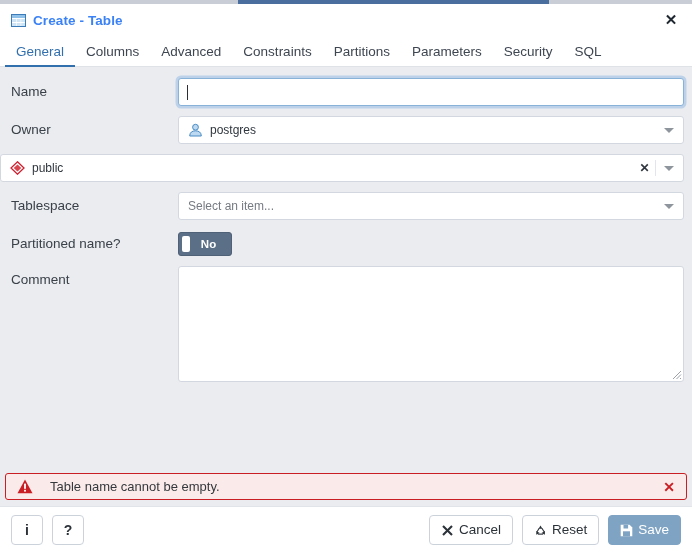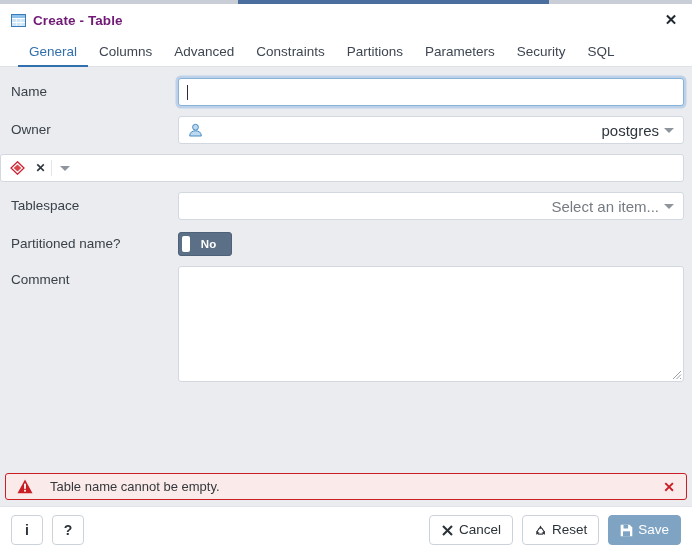--- a/index.html
+++ b/index.html
@@ -50,21 +50,21 @@
   .title-icon {
     width: 15px;
     height: 13px;
     flex: 0 0 auto;
     margin-right: 7px;
     display: block;
   }
   .title-text {
     font-size: 13.5px;
     font-weight: bold;
-    color: #701a75;
+    color: #3b82f6;
     letter-spacing: 0.1px;
     white-space: nowrap;
   }
   .titlebar-spacer { flex: 1 1 auto; }
   .title-close {
     width: 42px;
     height: 32px;
     display: flex;
     align-items: center;
     justify-content: center;
@@ -76,21 +76,21 @@
   }
 
   
   .tabbar {
     flex: 0 0 auto;
     height: 31px;
     background: #ffffff;
     border-bottom: 1px solid #dfe3e8;
     display: flex;
     align-items: stretch;
-    padding: 0 0 0 18px;
+    padding: 0 0 0 5px;
     box-sizing: border-box;
   }
   .tab {
     padding: 0 11px;
     display: flex;
     align-items: center;
     font-size: 13.5px;
     color: #3e4651;
     cursor: pointer;
     white-space: nowrap;
@@ -175,26 +175,25 @@
   }
   .select .opt-icon {
     flex: 0 0 auto;
     width: 15px;
     height: 14px;
     margin-right: 7px;
     display: block;
   }
   .select .sel-value {
     flex: 1 1 auto;
-    font-size: 15px;
+    font-size: 12px;
     color: #2f363d;
     white-space: nowrap;
     overflow: hidden;
     text-overflow: ellipsis;
-    text-align: right;
   }
   .select .sel-value.placeholder {
     color: #767b82;
   }
   .select .clear-x {
     flex: 0 0 auto;
     width: 17px;
     text-align: center;
     font-size: 12px;
     font-weight: bold;
@@ -429,20 +428,21 @@
 
     <div class="row">
       <div class="field">
         <div class="select">
           <span class="opt-icon">
             <svg width="15" height="14" viewBox="0 0 15 14" xmlns="http://www.w3.org/2000/svg">
               <path d="M7.5 0.8 L14 7 L7.5 13.2 L1 7 Z" fill="#ffffff" stroke="#cc2030" stroke-width="1.3"></path>
               <path d="M7.5 3.6 L11.3 7 L7.5 10.4 L3.7 7 Z" fill="#d8454f"></path>
             </svg>
           </span>
+          <span class="sel-value">public</span>
           <span class="clear-x">✕</span>
           <span class="sep"></span>
           <span class="caret-down">
               <i></i>
             </span>
         </div>
       </div>
     </div>
 
     <div class="row">

